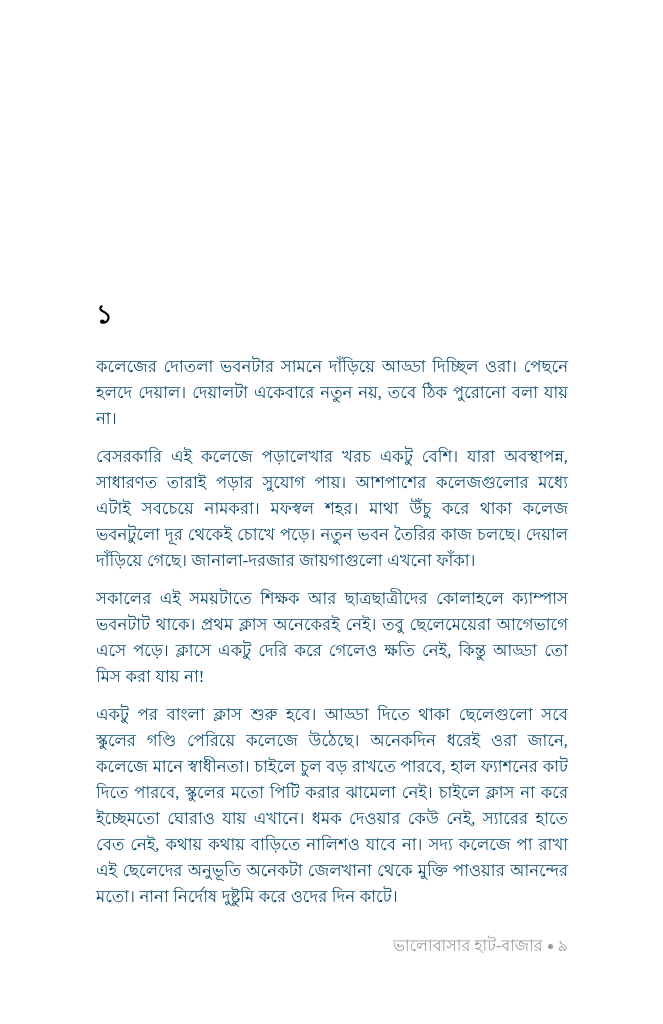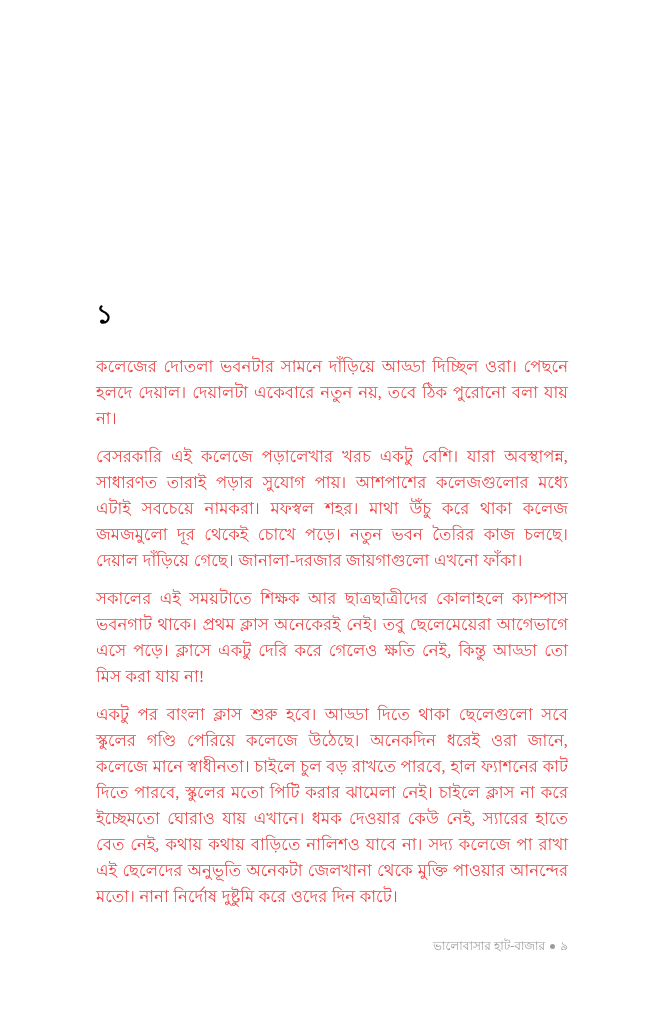--- a/index.html
+++ b/index.html
@@ -40,35 +40,35 @@
     margin: 0 0 24px 0;
     letter-spacing: 0;
   }
 
   .para {
     margin: 0 0 12px 0;
     font-size: 16.5px;
     line-height: 26px;
     text-align: justify;
     text-justify: inter-word;
-    color: #ef4444;
+    color: #0c4a6e;
     word-spacing: 0.5px;
   }
 
   .para:last-of-type {
     margin-bottom: 16px;
   }
 
   .footer {
     position: absolute;
     left: 96px;
     right: 95px;
     top: 938px;
     text-align: right;
-    font-size: 12px;
+    font-size: 16px;
     line-height: 16px;
     color: #9b9b9b;
     white-space: nowrap;
   }
 
   .footer .dot {
     display: inline-block;
     width: 5px;
     height: 5px;
     border-radius: 50%;
@@ -86,23 +86,23 @@
 <body>
 
 <div class="page">
 
   <div class="text-block">
 
     <h1 class="chapter-number">১</h1>
 
     <p class="para">কলেজের দোতলা ভবনটার সামনে দাঁড়িয়ে আড্ডা দিচ্ছিল ওরা। পেছনে হলদে দেয়াল। দেয়ালটা একেবারে নতুন নয়, তবে ঠিক পুরোনো বলা যায় না।</p>
 
-    <p class="para">বেসরকারি এই কলেজে পড়ালেখার খরচ একটু বেশি। যারা অবস্থাপন্ন, সাধারণত তারাই পড়ার সুযোগ পায়। আশপাশের কলেজগুলোর মধ্যে এটাই সবচেয়ে নামকরা। মফস্বল শহর। মাথা উঁচু করে থাকা কলেজ জমজমুলো দূর থেকেই চোখে পড়ে। নতুন ভবন তৈরির কাজ চলছে। দেয়াল দাঁড়িয়ে গেছে। জানালা-দরজার জায়গাগুলো এখনো ফাঁকা।</p>
+    <p class="para">বেসরকারি এই কলেজে পড়ালেখার খরচ একটু বেশি। যারা অবস্থাপন্ন, সাধারণত তারাই পড়ার সুযোগ পায়। আশপাশের কলেজগুলোর মধ্যে এটাই সবচেয়ে নামকরা। মফস্বল শহর। মাথা উঁচু করে থাকা কলেজ ভবনটুলো দূর থেকেই চোখে পড়ে। নতুন ভবন তৈরির কাজ চলছে। দেয়াল দাঁড়িয়ে গেছে। জানালা-দরজার জায়গাগুলো এখনো ফাঁকা।</p>
 
-    <p class="para">সকালের এই সময়টাতে শিক্ষক আর ছাত্রছাত্রীদের কোলাহলে ক্যাম্পাস ভবনগাট থাকে। প্রথম ক্লাস অনেকেরই নেই। তবু ছেলেমেয়েরা আগেভাগে এসে পড়ে। ক্লাসে একটু দেরি করে গেলেও ক্ষতি নেই, কিন্তু আড্ডা তো মিস করা যায় না!</p>
+    <p class="para">সকালের এই সময়টাতে শিক্ষক আর ছাত্রছাত্রীদের কোলাহলে ক্যাম্পাস ভবনটাট থাকে। প্রথম ক্লাস অনেকেরই নেই। তবু ছেলেমেয়েরা আগেভাগে এসে পড়ে। ক্লাসে একটু দেরি করে গেলেও ক্ষতি নেই, কিন্তু আড্ডা তো মিস করা যায় না!</p>
 
     <p class="para">একটু পর বাংলা ক্লাস শুরু হবে। আড্ডা দিতে থাকা ছেলেগুলো সবে স্কুলের গণ্ডি পেরিয়ে কলেজে উঠেছে। অনেকদিন ধরেই ওরা জানে, কলেজে মানে স্বাধীনতা। চাইলে চুল বড় রাখতে পারবে, হাল ফ্যাশনের কাট দিতে পারবে, স্কুলের মতো পিটি করার ঝামেলা নেই। চাইলে ক্লাস না করে ইচ্ছেমতো ঘোরাও যায় এখানে। ধমক দেওয়ার কেউ নেই, স্যারের হাতে বেত নেই, কথায় কথায় বাড়িতে নালিশও যাবে না। সদ্য কলেজে পা রাখা এই ছেলেদের অনুভূতি অনেকটা জেলখানা থেকে মুক্তি পাওয়ার আনন্দের মতো। নানা নির্দোষ দুষ্টুমি করে ওদের দিন কাটে।</p>
 
   </div>
 
   <div class="footer">
     <span class="footer-title">ভালোবাসার হাট-বাজার</span><span class="dot"></span><span class="footer-page">৯</span>
   </div>
 
 </div>

